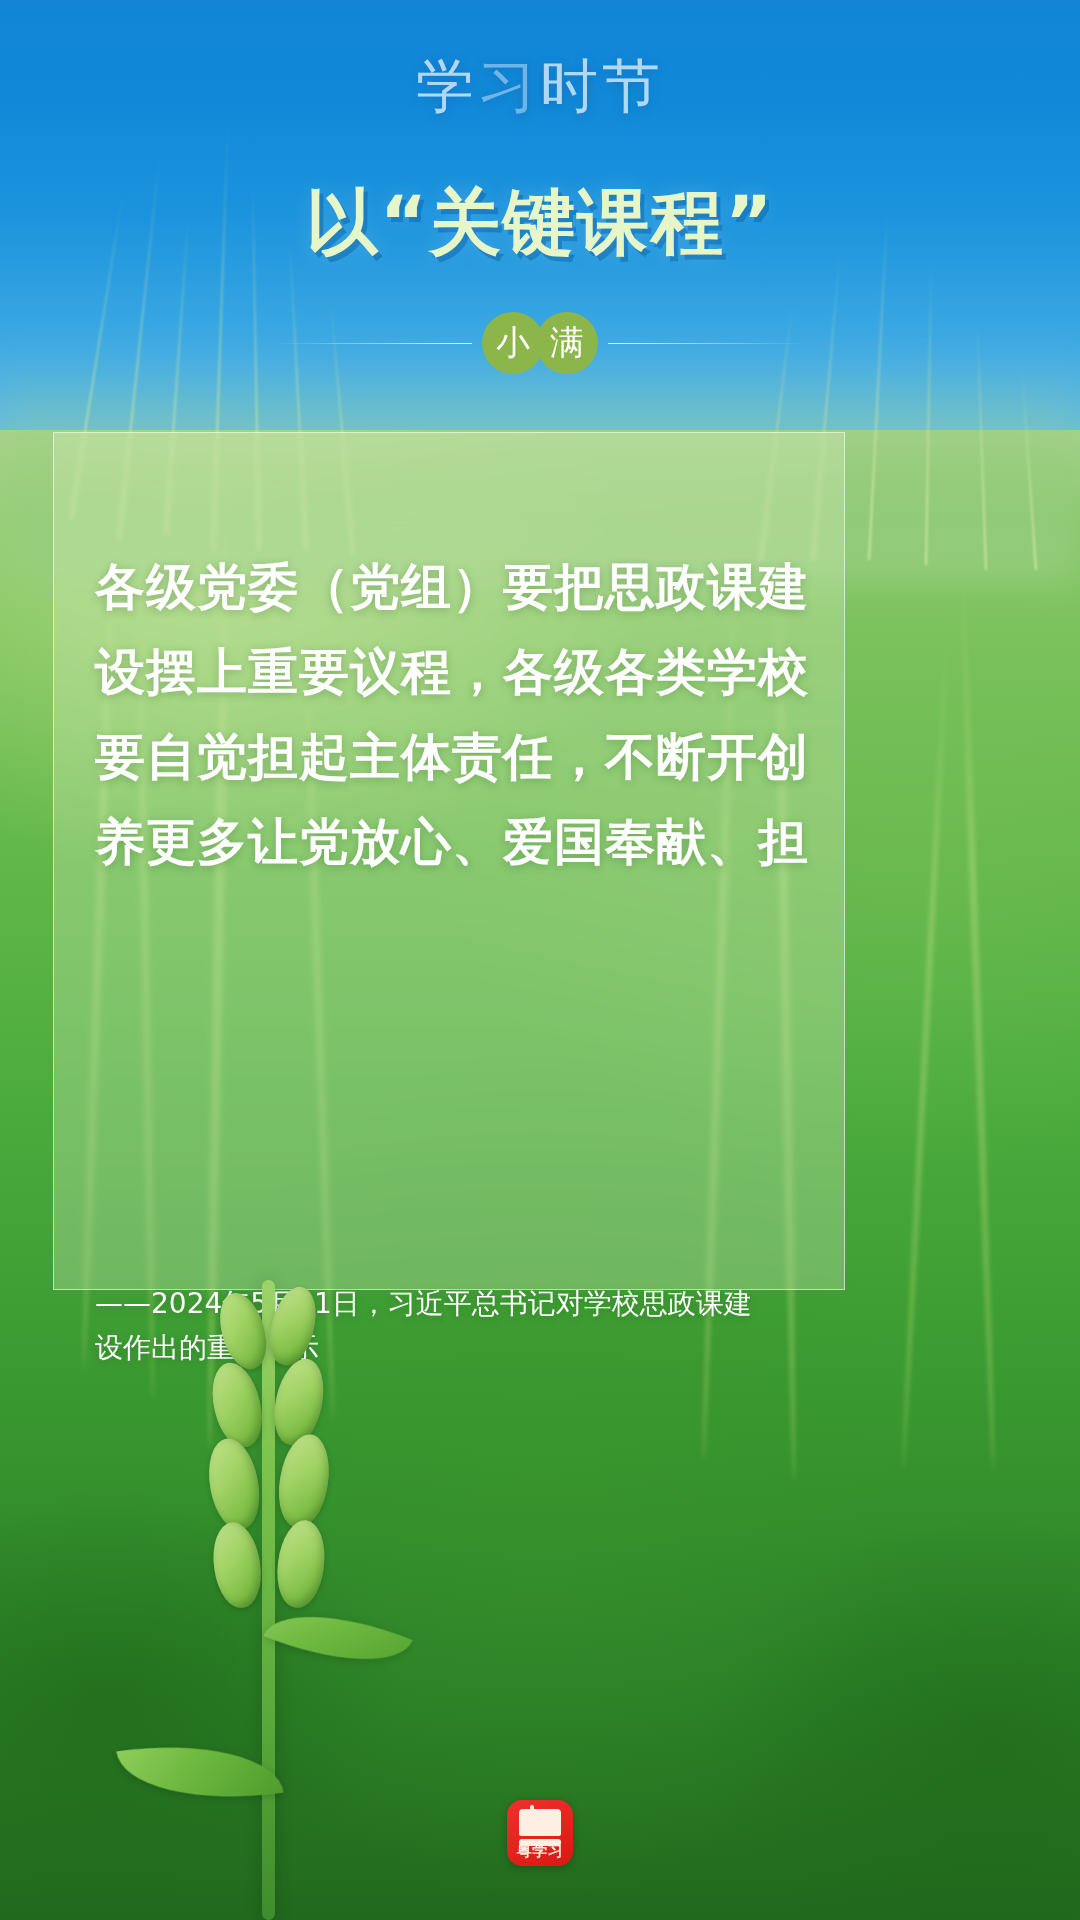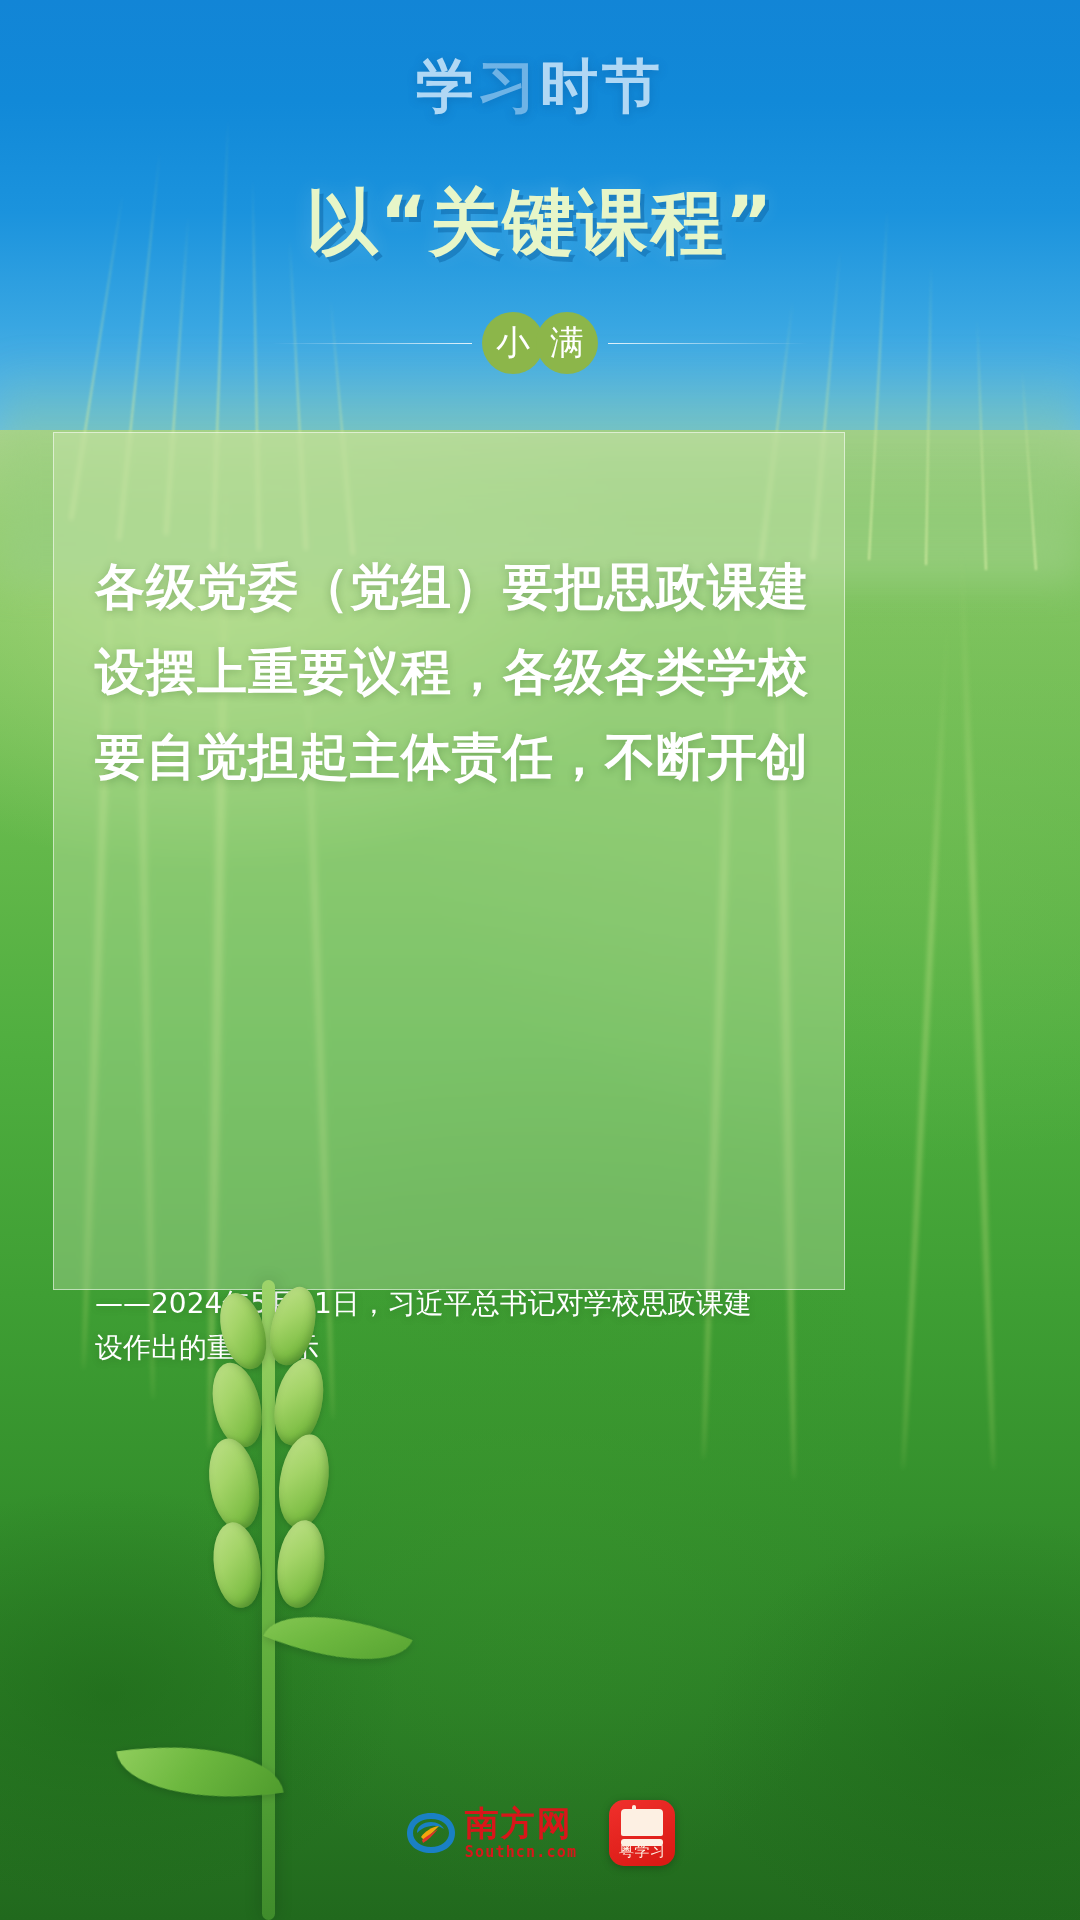--- a/index.html
+++ b/index.html
@@ -70,21 +70,21 @@
   .leaf {
     position:absolute;
     background:linear-gradient(135deg,#8fcd5c 0%,#6db83f 45%,#4f9c2d 100%);
     box-shadow:0 2px 10px rgba(0,0,0,.18);
   }
 
   
   .brand {
     position:absolute; left:0; top:48px; width:1080px;
     text-align:center;
-    font-size:58px; font-weight:bold; letter-spacing:4px;
+    font-size:58px; font-weight:normal; letter-spacing:4px;
     color:rgba(205,232,252,.85);
     text-shadow:0 2px 10px rgba(10,80,150,.35);
     font-family:"DejaVu Sans","Liberation Sans",sans-serif;
   }
   .brand .dim { color:rgba(170,212,245,.62); }
 
   
   .title-block {
     position:absolute; left:0; top:135px; width:1080px; text-align:center;margin-top:44px;
   }
@@ -170,21 +170,21 @@
   .yx-book::after {
     content:""; position:absolute; left:11px; top:-4px; width:4px; height:8px;
     background:#fdf0e3; border-radius:2px;
   }
   .yx-band {
     position:absolute; left:12px; top:39px; width:42px; height:7px;
     background:#fdf0e3; border-radius:3px;
   }
   .yx-label {
     position:absolute; left:0; bottom:5px; width:100%;
-    text-align:center; color:#fdf0e3; font-size:15px; font-weight:normal;
+    text-align:center; color:#fdf0e3; font-size:15px; font-weight:bold;
     letter-spacing:.5px; font-family:"DejaVu Sans","Liberation Sans",sans-serif;
   }
 </style>
 </head>
 <body>
 
 <div id="poster">
 
   <div class="bg-sky"></div>
   <div class="bg-field"></div>
@@ -234,20 +234,21 @@
     </div>
     <div class="badge-rule right"></div>
   </div>
 
   <div class="panel"></div>
 
   <div class="quote">
     <p>各级党委（党组）要把思政课建</p>
     <p>设摆上重要议程，各级各类学校</p>
     <p>要自觉担起主体责任，不断开创</p>
+    <p>养更多让党放心、爱国奉献、担</p>
   </div>
 
   <div class="attrib">
     <p>——2024年5月11日，习近平总书记对学校思政课建</p>
     <p>设作出的重要指示</p>
   </div>
 
   <div>
     <div class="ear-stem"></div>
     <div class="grain" style="left:222px; top:1292px; width:42px; height:78px; transform:rotate(-16deg);"></div>
@@ -259,37 +260,20 @@
     <div class="grain" style="left:214px; top:1522px; width:46px; height:86px; transform:rotate(-8deg);"></div>
     <div class="grain" style="left:278px; top:1520px; width:46px; height:88px; transform:rotate(7deg);"></div>
     <div class="leaf" style="left:120px; top:1740px; width:160px; height:64px;
                 border-radius:0 100% 0 100%; transform:rotate(-8deg);"></div>
     <div class="leaf" style="left:268px; top:1612px; width:140px; height:52px;
                 border-radius:100% 0 100% 0; transform:rotate(22deg);"></div>
   </div>
 
   <div class="footer">
 
-    <div class="logo-southcn">
-      <div class="southcn-mark">
-        <svg viewBox="0 0 52 52" width="52" height="52" aria-hidden="true">
-          <path d="M26 6 C10 6 2 16 2 26 C2 38 12 46 26 46 C40 46 50 38 50 26
-                   C50 16 42 6 26 6 Z M26 12 C37 12 44 18 44 26
-                   C44 34 36 40 26 40 C16 40 8 34 8 26 C8 18 15 12 26 12 Z" fill="#1a80c4"></path>
-          <path d="M12 26 C12 19 18 15 26 15 C32 15 37 18 39 22
-                   C35 19 30 18 26 19 C19 20 15 23 12 26 Z" fill="#1a80c4"></path>
-          <path d="M16 30 C20 24 27 20 34 19 C29 24 24 29 19 33 Z" fill="#f2a60d"></path>
-          <path d="M17 33 C22 29 28 25 33 22 C28 28 23 33 18 36 Z" fill="#e0342a"></path>
-        </svg>
-      </div>
-      <div class="southcn-text">
-        <span class="southcn-cn">南方网</span>
-        <span class="southcn-en">Southcn.com</span>
-      </div>
-    </div>
 
     <div class="logo-yuexuexi">
       <div class="yx-book"></div>
       <div class="yx-band"></div>
       <div class="yx-label">粤学习</div>
     </div>
 
   </div>
 
 </div>

